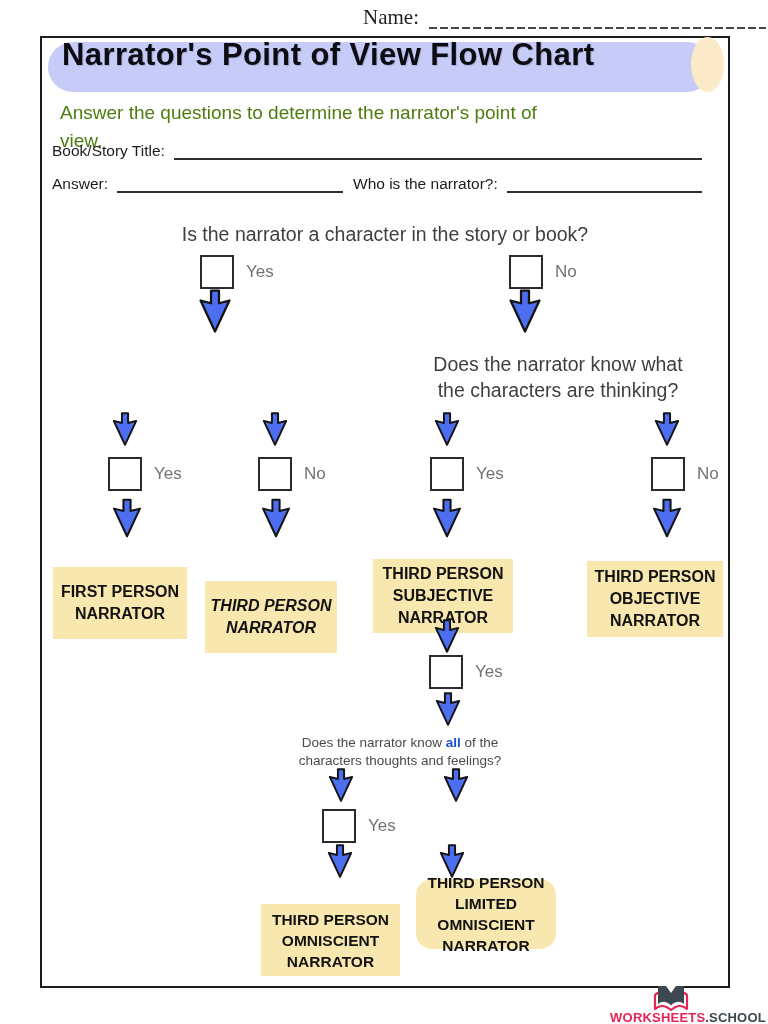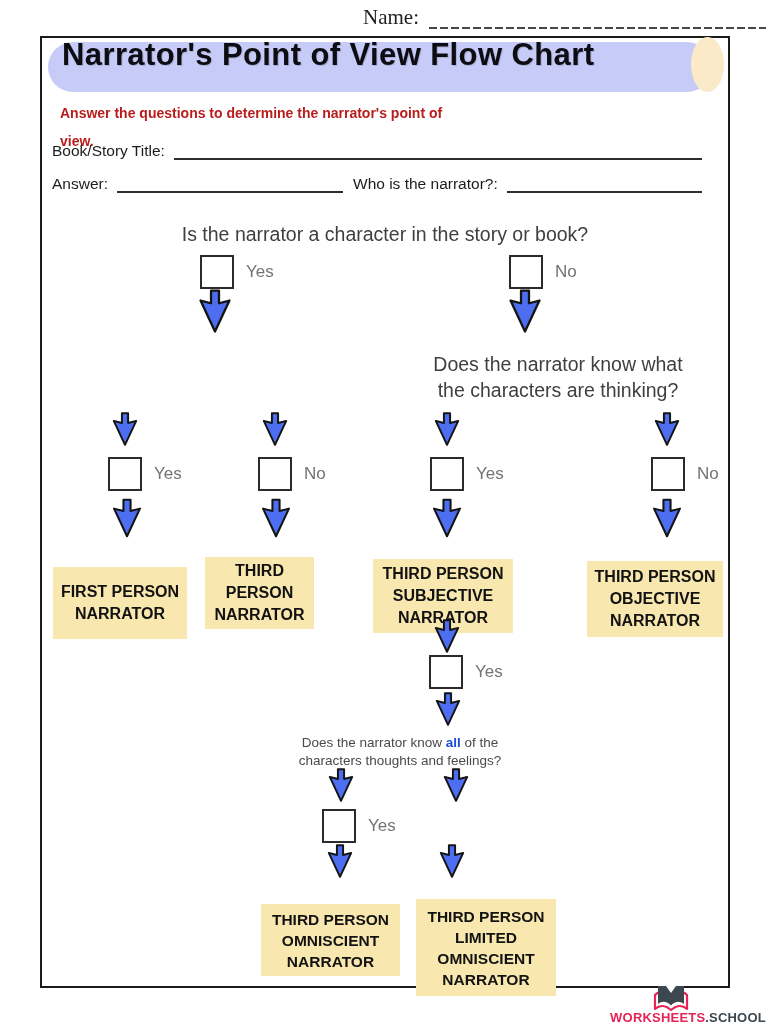--- a/index.html
+++ b/index.html
@@ -15,21 +15,21 @@
               background-size:100% 2px;background-position:left bottom;background-repeat:no-repeat;}
 
   
   .main-box{left:40px;top:36px;width:686px;height:948px;border:2px solid #1b1b1b;background:#fff;}
 
   .banner{left:48px;top:42px;width:664px;height:50px;border-radius:26px;background:var(--banner,#c6ccf7);}
   .ellipse{left:691px;top:37px;width:33px;height:55px;border-radius:50%;background:var(--accent-ellipse,#faeac8);}
   .title{left:62px;top:30px;height:50px;line-height:50px;font-size:31px;font-weight:bold;
          letter-spacing:0.4px;color:#0c0c12;text-shadow:1px 1px 0 rgba(40,40,60,0.18);white-space:nowrap;}
 
-  .subtitle{left:60px;top:99px;width:655px;font-size:14px;font-weight:bold;line-height:28px;color:#b91c1c;}
+  .subtitle{left:60px;top:99px;width:655px;font-size:19px;font-weight:normal;line-height:28px;color:#4d7c0f;}
 
   .field-row{display:flex;align-items:flex-end;font-size:15.5px;color:#1c1c1c;}
   .field-label{white-space:nowrap;}
   .blank{border-bottom:2px solid #2e2e2e;height:6px;margin-left:9px;}
   .grow{flex:1 1 auto;}
 
   .question{font-size:19.5px;color:#3f3f3f;text-align:center;line-height:26px;}
   .small-q{font-size:13.5px;line-height:17.5px;color:#4a4a4a;text-align:center;}
   .small-q b{color:#1d4ed8;}
 
@@ -161,21 +161,21 @@
         <path d="M12.2 1.5 H19.8 V13.6 L29.8 11 L16 40.5 L2.2 11 L12.2 13.6 Z" style="fill:var(--arrow-fill)" stroke="#141414" stroke-width="2.2" stroke-linejoin="round"></path>
       </svg>
   </div>
   <div class="abs arrow" style="left:652px;top:496px;width:30px;height:44px;">
     <svg viewBox="0 0 32 42">
         <path d="M12.2 1.5 H19.8 V13.6 L29.8 11 L16 40.5 L2.2 11 L12.2 13.6 Z" style="fill:var(--arrow-fill)" stroke="#141414" stroke-width="2.2" stroke-linejoin="round"></path>
       </svg>
   </div>
 
   <div class="abs result" style="left:53px;top:551px;width:134px;height:72px;">FIRST PERSON NARRATOR</div>
-  <div class="abs result" style="left:205px;top:541px;width:109px;height:72px;">THIRD PERSON NARRATOR</div>
+  <div class="abs result" style="left:205px;top:565px;width:132px;height:72px;font-style:italic;">THIRD PERSON NARRATOR</div>
   <div class="abs result" style="left:373px;top:543px;width:140px;height:74px;">THIRD PERSON SUBJECTIVE NARRATOR</div>
   <div class="abs result" style="left:587px;top:545px;width:136px;height:76px;">THIRD PERSON OBJECTIVE NARRATOR</div>
 
   <div class="abs arrow" style="left:434px;top:619px;width:26px;height:34px;">
     <svg viewBox="0 0 32 42">
         <path d="M12.2 1.5 H19.8 V13.6 L29.8 11 L16 40.5 L2.2 11 L12.2 13.6 Z" style="fill:var(--arrow-fill)" stroke="#141414" stroke-width="2.4" stroke-linejoin="round"></path>
       </svg>
   </div>
   <div class="abs cb" style="left:429px;top:655px;">
     <span class="box"></span>
@@ -213,21 +213,21 @@
         <path d="M12.2 1.5 H19.8 V13.6 L29.8 11 L16 40.5 L2.2 11 L12.2 13.6 Z" style="fill:var(--arrow-fill)" stroke="#141414" stroke-width="2.4" stroke-linejoin="round"></path>
       </svg>
   </div>
   <div class="abs arrow" style="left:439px;top:842px;width:26px;height:38px;">
     <svg viewBox="0 0 32 42">
         <path d="M12.2 1.5 H19.8 V13.6 L29.8 11 L16 40.5 L2.2 11 L12.2 13.6 Z" style="fill:var(--arrow-fill)" stroke="#141414" stroke-width="2.4" stroke-linejoin="round"></path>
       </svg>
   </div>
 
   <div class="abs result small" style="left:261px;top:888px;width:139px;height:72px;">THIRD PERSON OMNISCIENT NARRATOR</div>
-  <div class="abs result small" style="left:416px;top:883px;width:140px;height:97px;">THIRD PERSON LIMITED OMNISCIENT NARRATOR</div>
+  <div class="abs result small" style="left:416px;top:863px;width:140px;height:70px;border-radius:16px;">THIRD PERSON LIMITED OMNISCIENT NARRATOR</div>
 
   <div class="abs logo-book">
     <svg viewBox="0 0 38 28">
       <path d="M3 10 C8 5 14 6 19 10.5 C24 6 30 5 35 10 L35 24 C30 19.5 24 20.5 19 25 C14 20.5 8 19.5 3 24 Z" fill="none" style="stroke:var(--logo-pink)" stroke-width="2.2" stroke-linejoin="round"></path>
       <path d="M6 1 H32 V19 C27.5 15.5 23 16.5 19 20.5 C15 16.5 10.5 15.5 6 19 Z" style="fill:var(--logo-dark)"></path>
       <path d="M14 1 L19 8 L24 1 Z" fill="#ffffff"></path>
     </svg>
   </div>
   <div class="abs logo-text">
     <span class="pink">WORKSHEETS</span><span class="dark">.SCHOOL</span>

